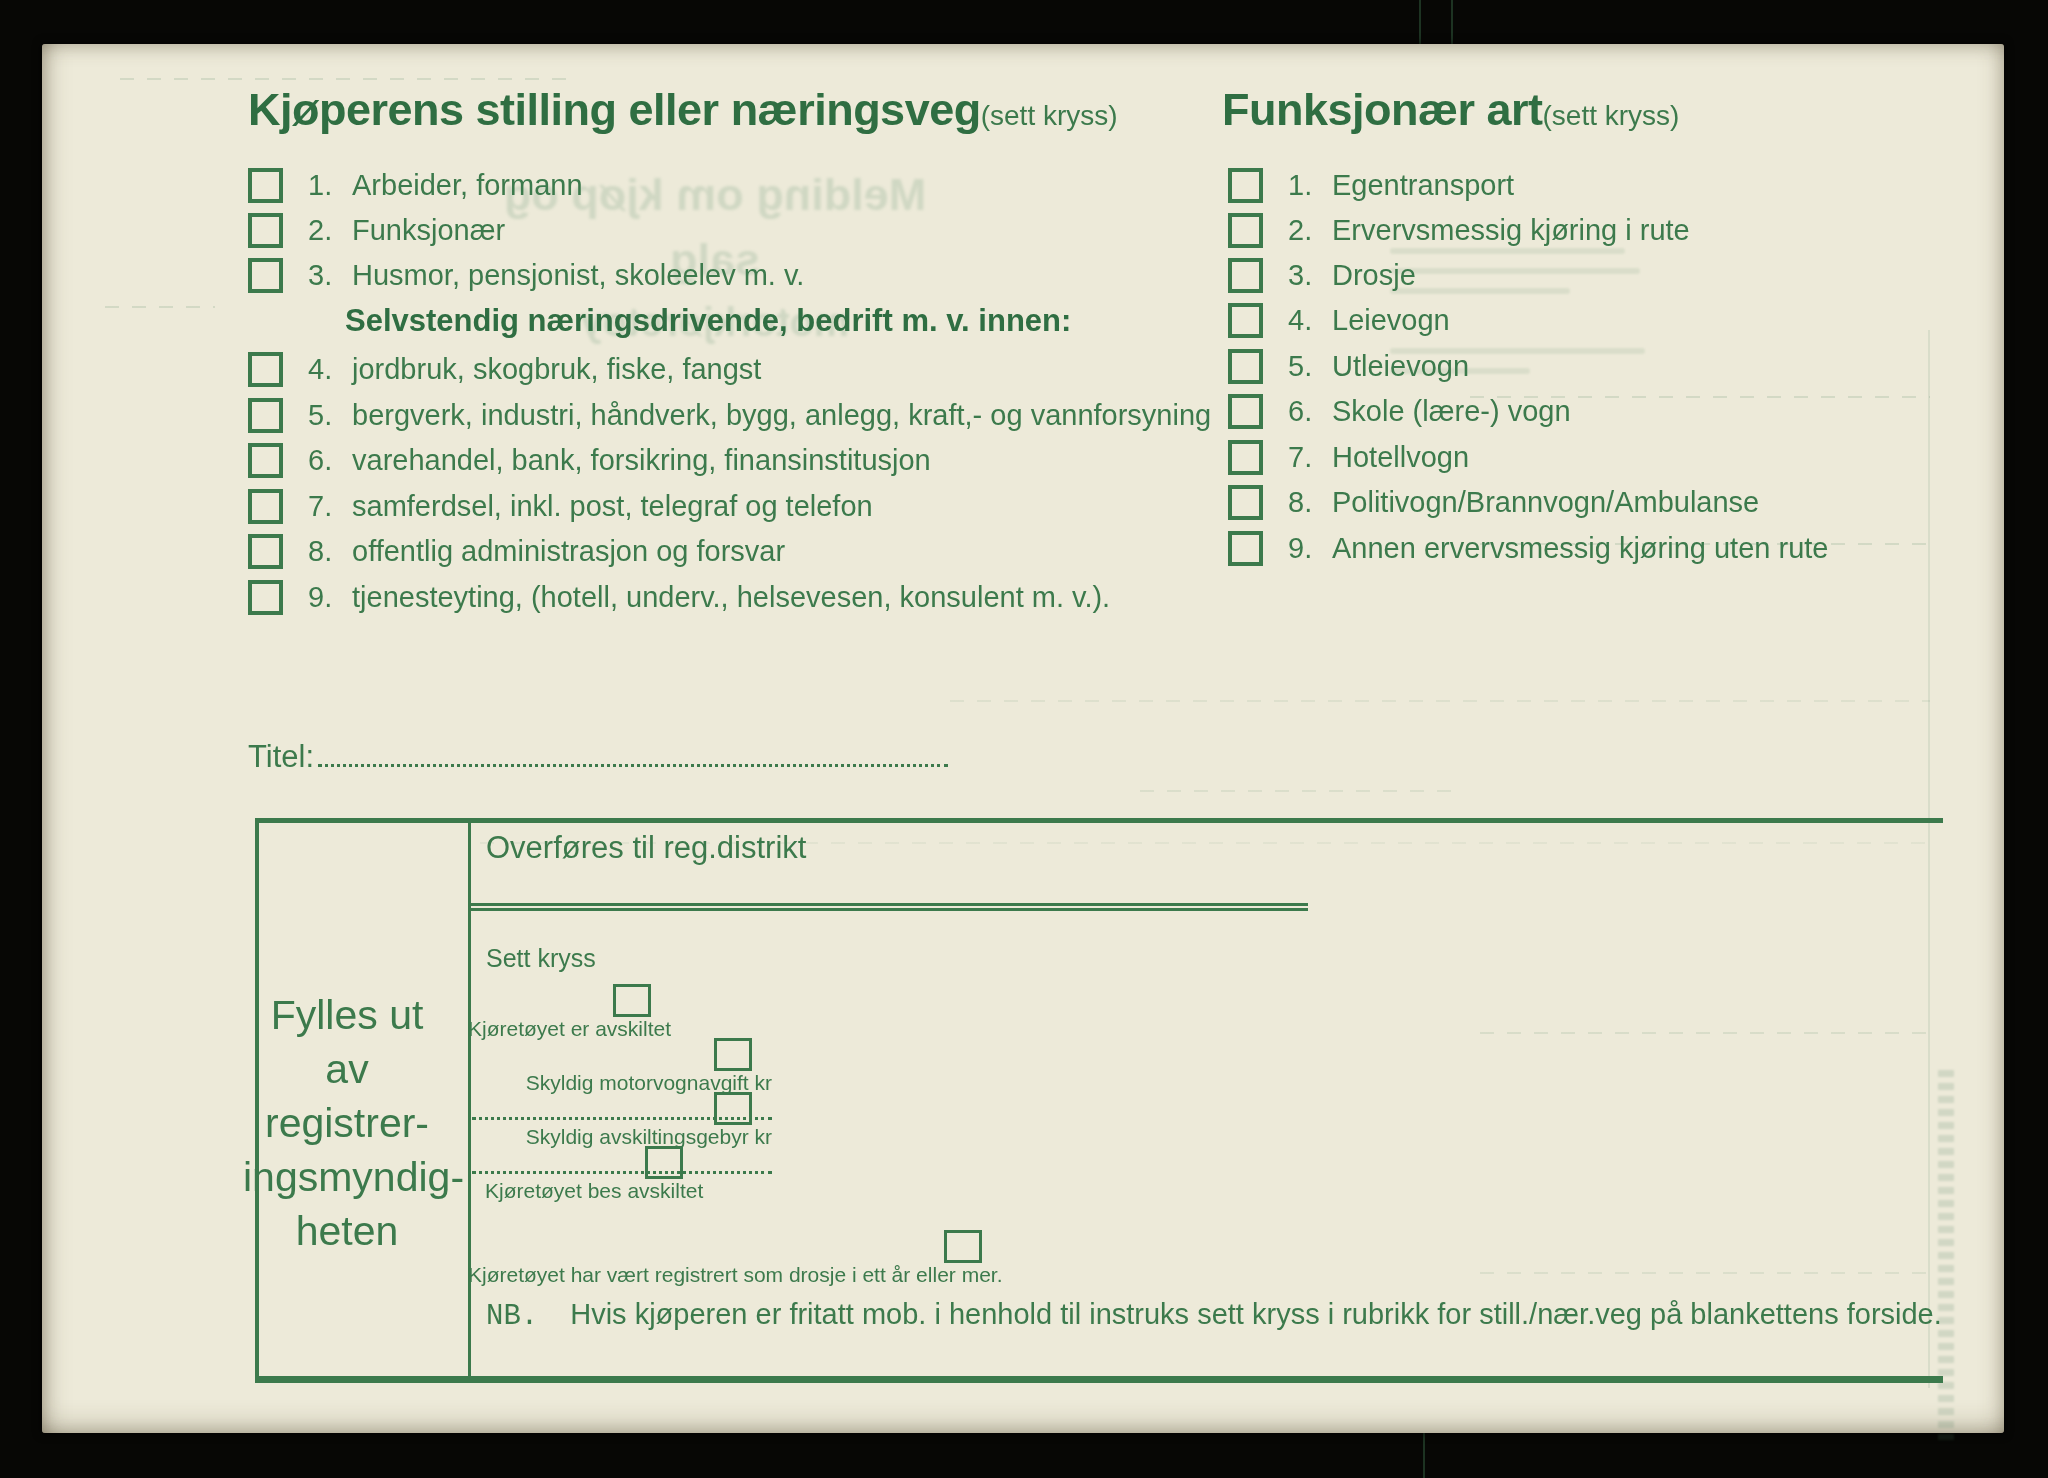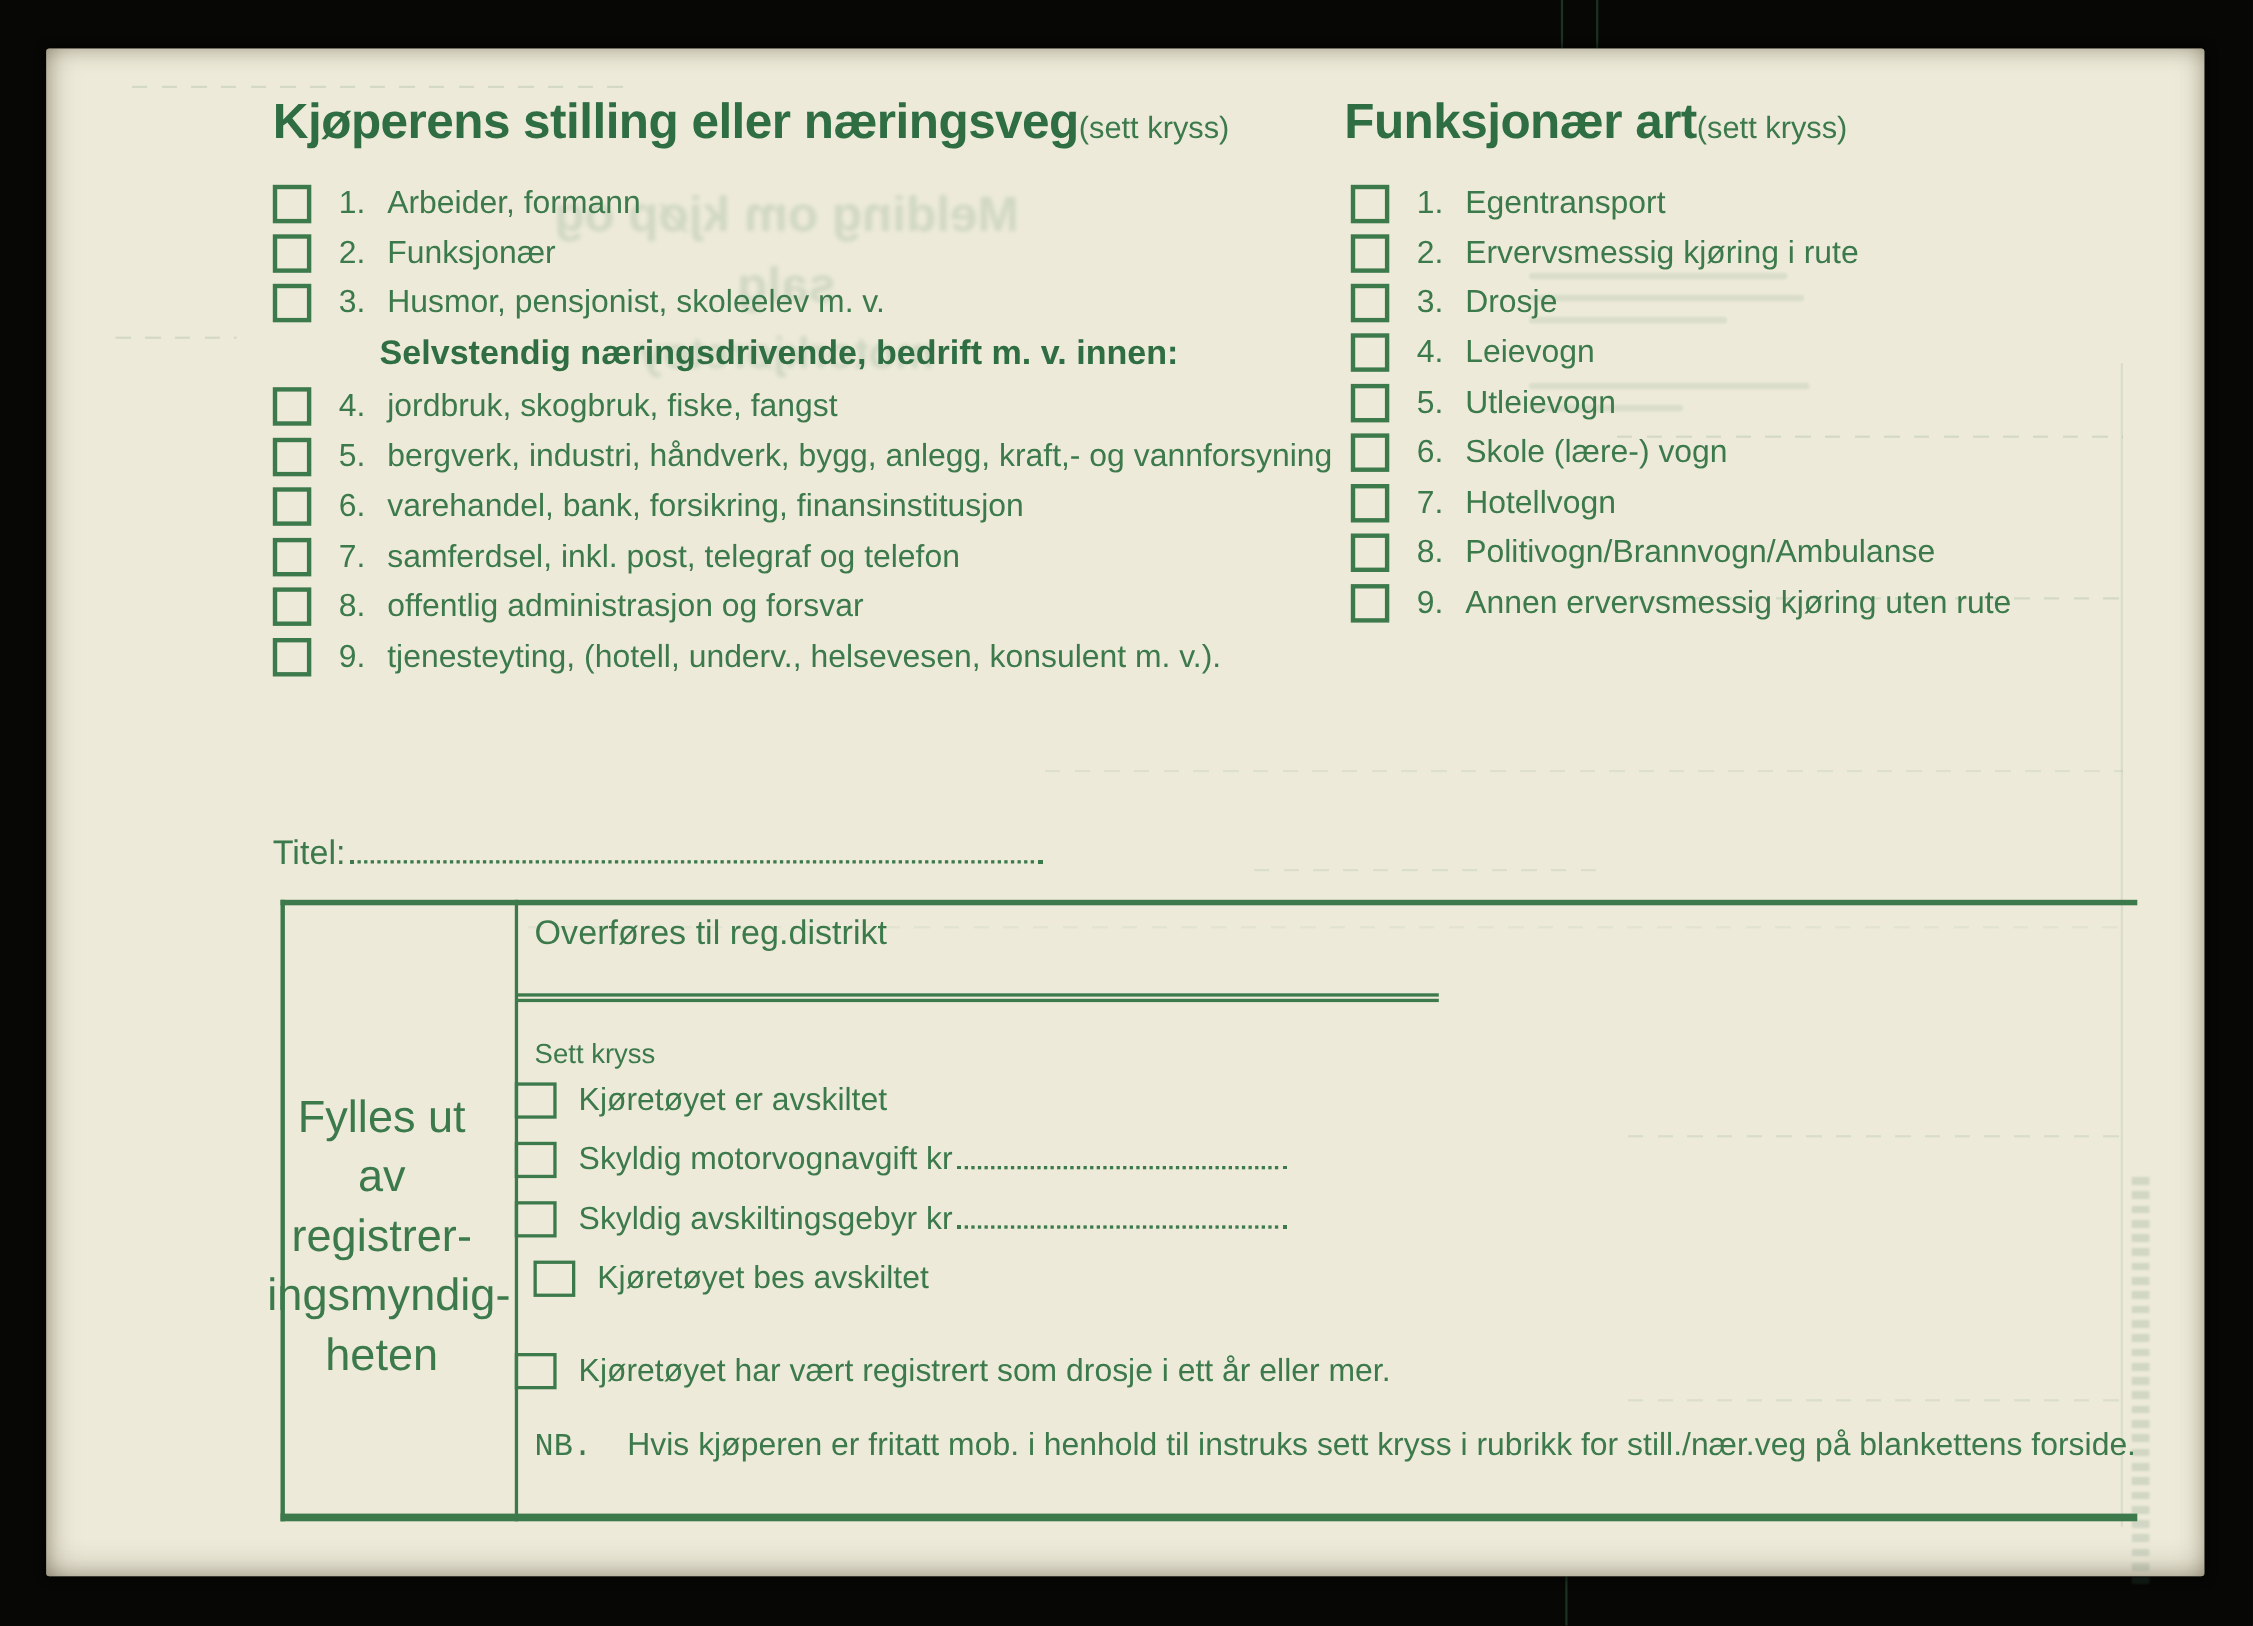--- a/index.html
+++ b/index.html
@@ -23,35 +23,35 @@
 
   .title-row{position:absolute;display:flex;align-items:baseline;color:var(--title-green,#2f6e42);}
   .title-row .big{font-size:45px;font-weight:bold;letter-spacing:-0.5px;}
   .title-row .hint{font-size:28px;font-weight:normal;color:var(--accent-green,#3c7a4c);}
 
   .row{position:absolute;display:flex;align-items:center;height:38px;color:var(--accent-green,#3c7a4c);font-size:29px;}
   .cb{flex:0 0 auto;width:35px;height:35px;border:4px solid var(--accent-green,#3c7a4c);box-sizing:border-box;margin-right:25px;background:transparent;}
   .num{flex:0 0 auto;width:44px;}
   .subheader{position:absolute;color:var(--title-green,#2f6e42);font-size:31px;font-weight:bold;}
 
-  .titel-row{position:absolute;display:flex;align-items:baseline;color:var(--accent-green,#3c7a4c);font-size:31px;margin-top:18px;}
+  .titel-row{position:absolute;display:flex;align-items:baseline;color:var(--accent-green,#3c7a4c);font-size:31px;}
   .leader{display:inline-block;border-bottom:3px dotted var(--accent-green,#3c7a4c);height:26px;}
 
   .regbox{position:absolute;left:255px;top:818px;width:1688px;height:565px;box-sizing:border-box;
     border-top:5px solid var(--accent-green,#3c7a4c);
     border-left:4px solid var(--accent-green,#3c7a4c);
     border-bottom:7px solid var(--accent-green,#3c7a4c);}
   .regbox-divider{position:absolute;left:468px;top:818px;width:3px;height:565px;background:var(--accent-green,#3c7a4c);}
   .side-label{position:absolute;left:243px;top:988px;width:208px;text-align:center;
     color:var(--accent-green,#3c7a4c);font-size:41px;line-height:54px;}
   .transfer{position:absolute;left:486px;top:830px;color:var(--accent-green,#3c7a4c);font-size:31px;}
   .dbl-line{position:absolute;left:470px;top:903px;width:838px;height:8px;box-sizing:border-box;
     border-top:3px solid var(--accent-green,#3c7a4c);border-bottom:3px solid var(--accent-green,#3c7a4c);}
   .settkryss{position:absolute;left:486px;top:944px;color:var(--accent-green,#3c7a4c);font-size:25px;}
-  .crow{position:absolute;display:flex;align-items:flex-start;color:var(--accent-green,#3c7a4c);font-size:29px;}
+  .crow{position:absolute;display:flex;align-items:flex-end;color:var(--accent-green,#3c7a4c);font-size:21px;flex-direction:column;}
   .crow .bcb{flex:0 0 auto;width:38px;height:33px;border:3px solid var(--accent-green,#3c7a4c);box-sizing:border-box;margin-right:20px;background:transparent;}
   .crow .leader{width:300px;height:22px;margin-left:4px;}
   .nb-row{position:absolute;left:486px;top:1298px;display:flex;align-items:baseline;color:var(--accent-green,#3c7a4c);font-size:29px;}
   .nb-row .nb{margin-right:32px;font-family:Liberation Mono, monospace;}
 
   
   .mirror-title{position:absolute;left:480px;top:162px;width:470px;text-align:center;
     transform:scaleX(-1);color:#5d8f6d;opacity:.20;filter:blur(1.8px);
     font-weight:bold;line-height:1.45;}
   .mirror-title .l1{font-size:45px;}

